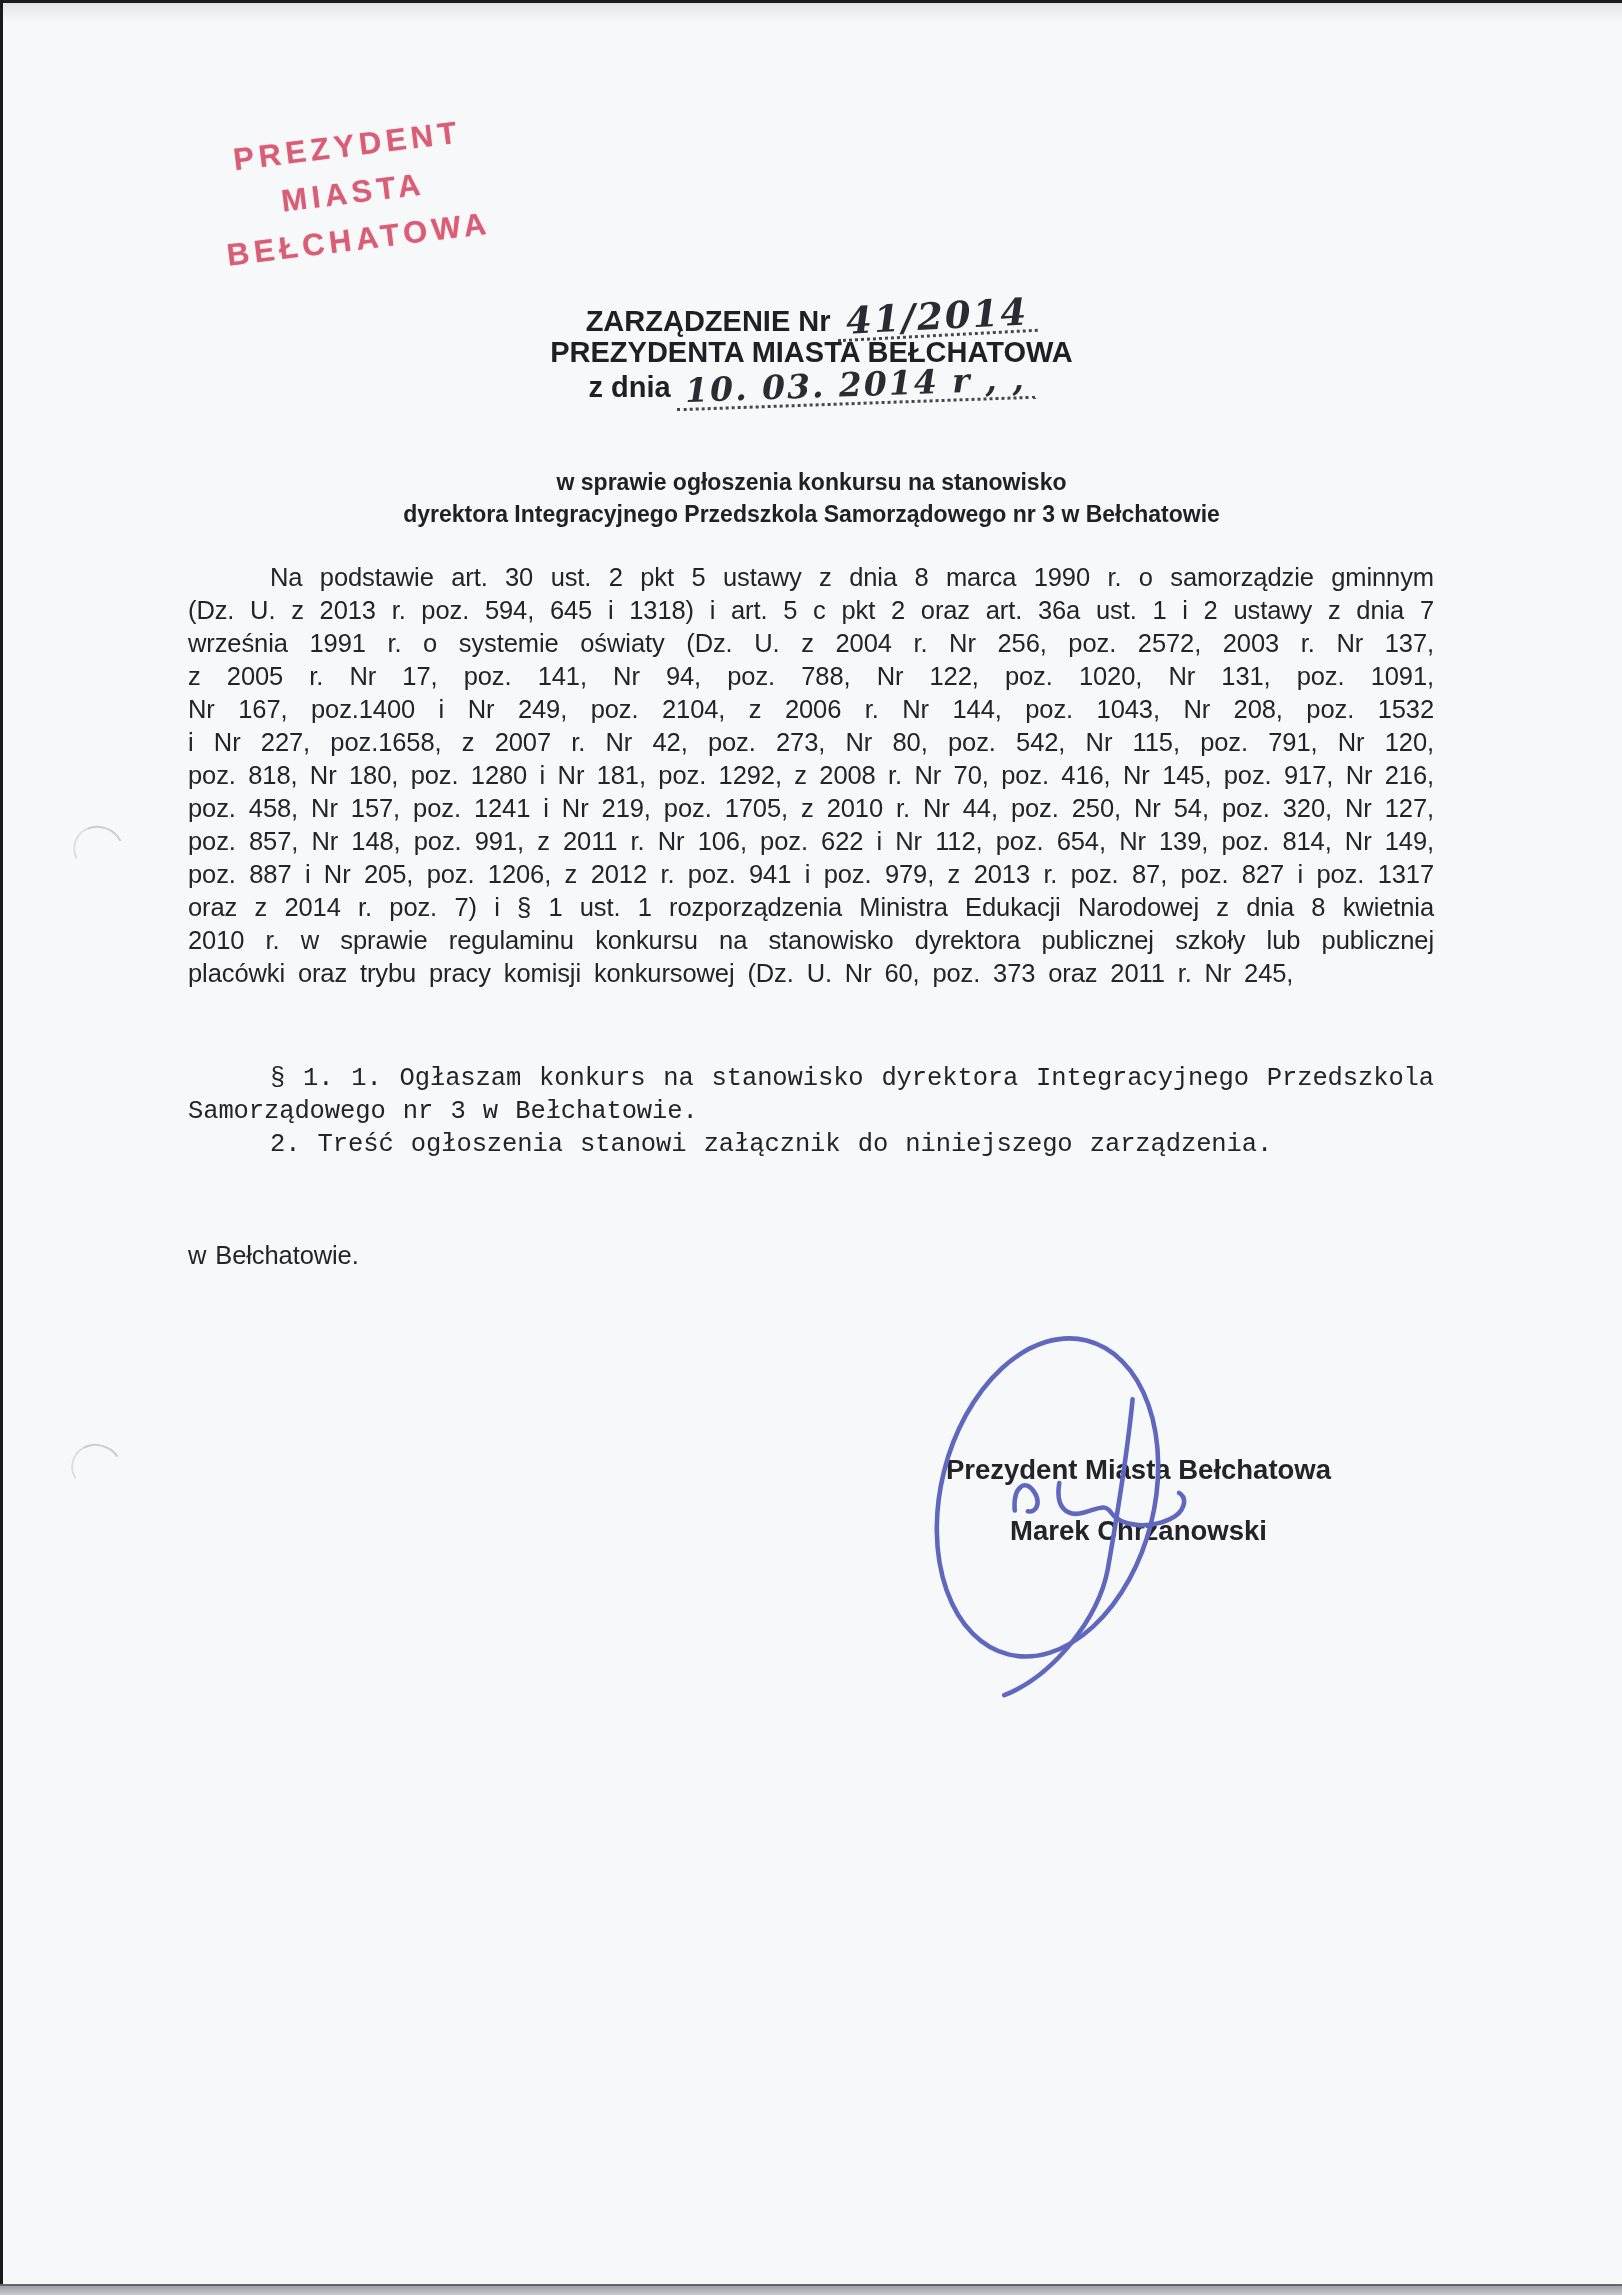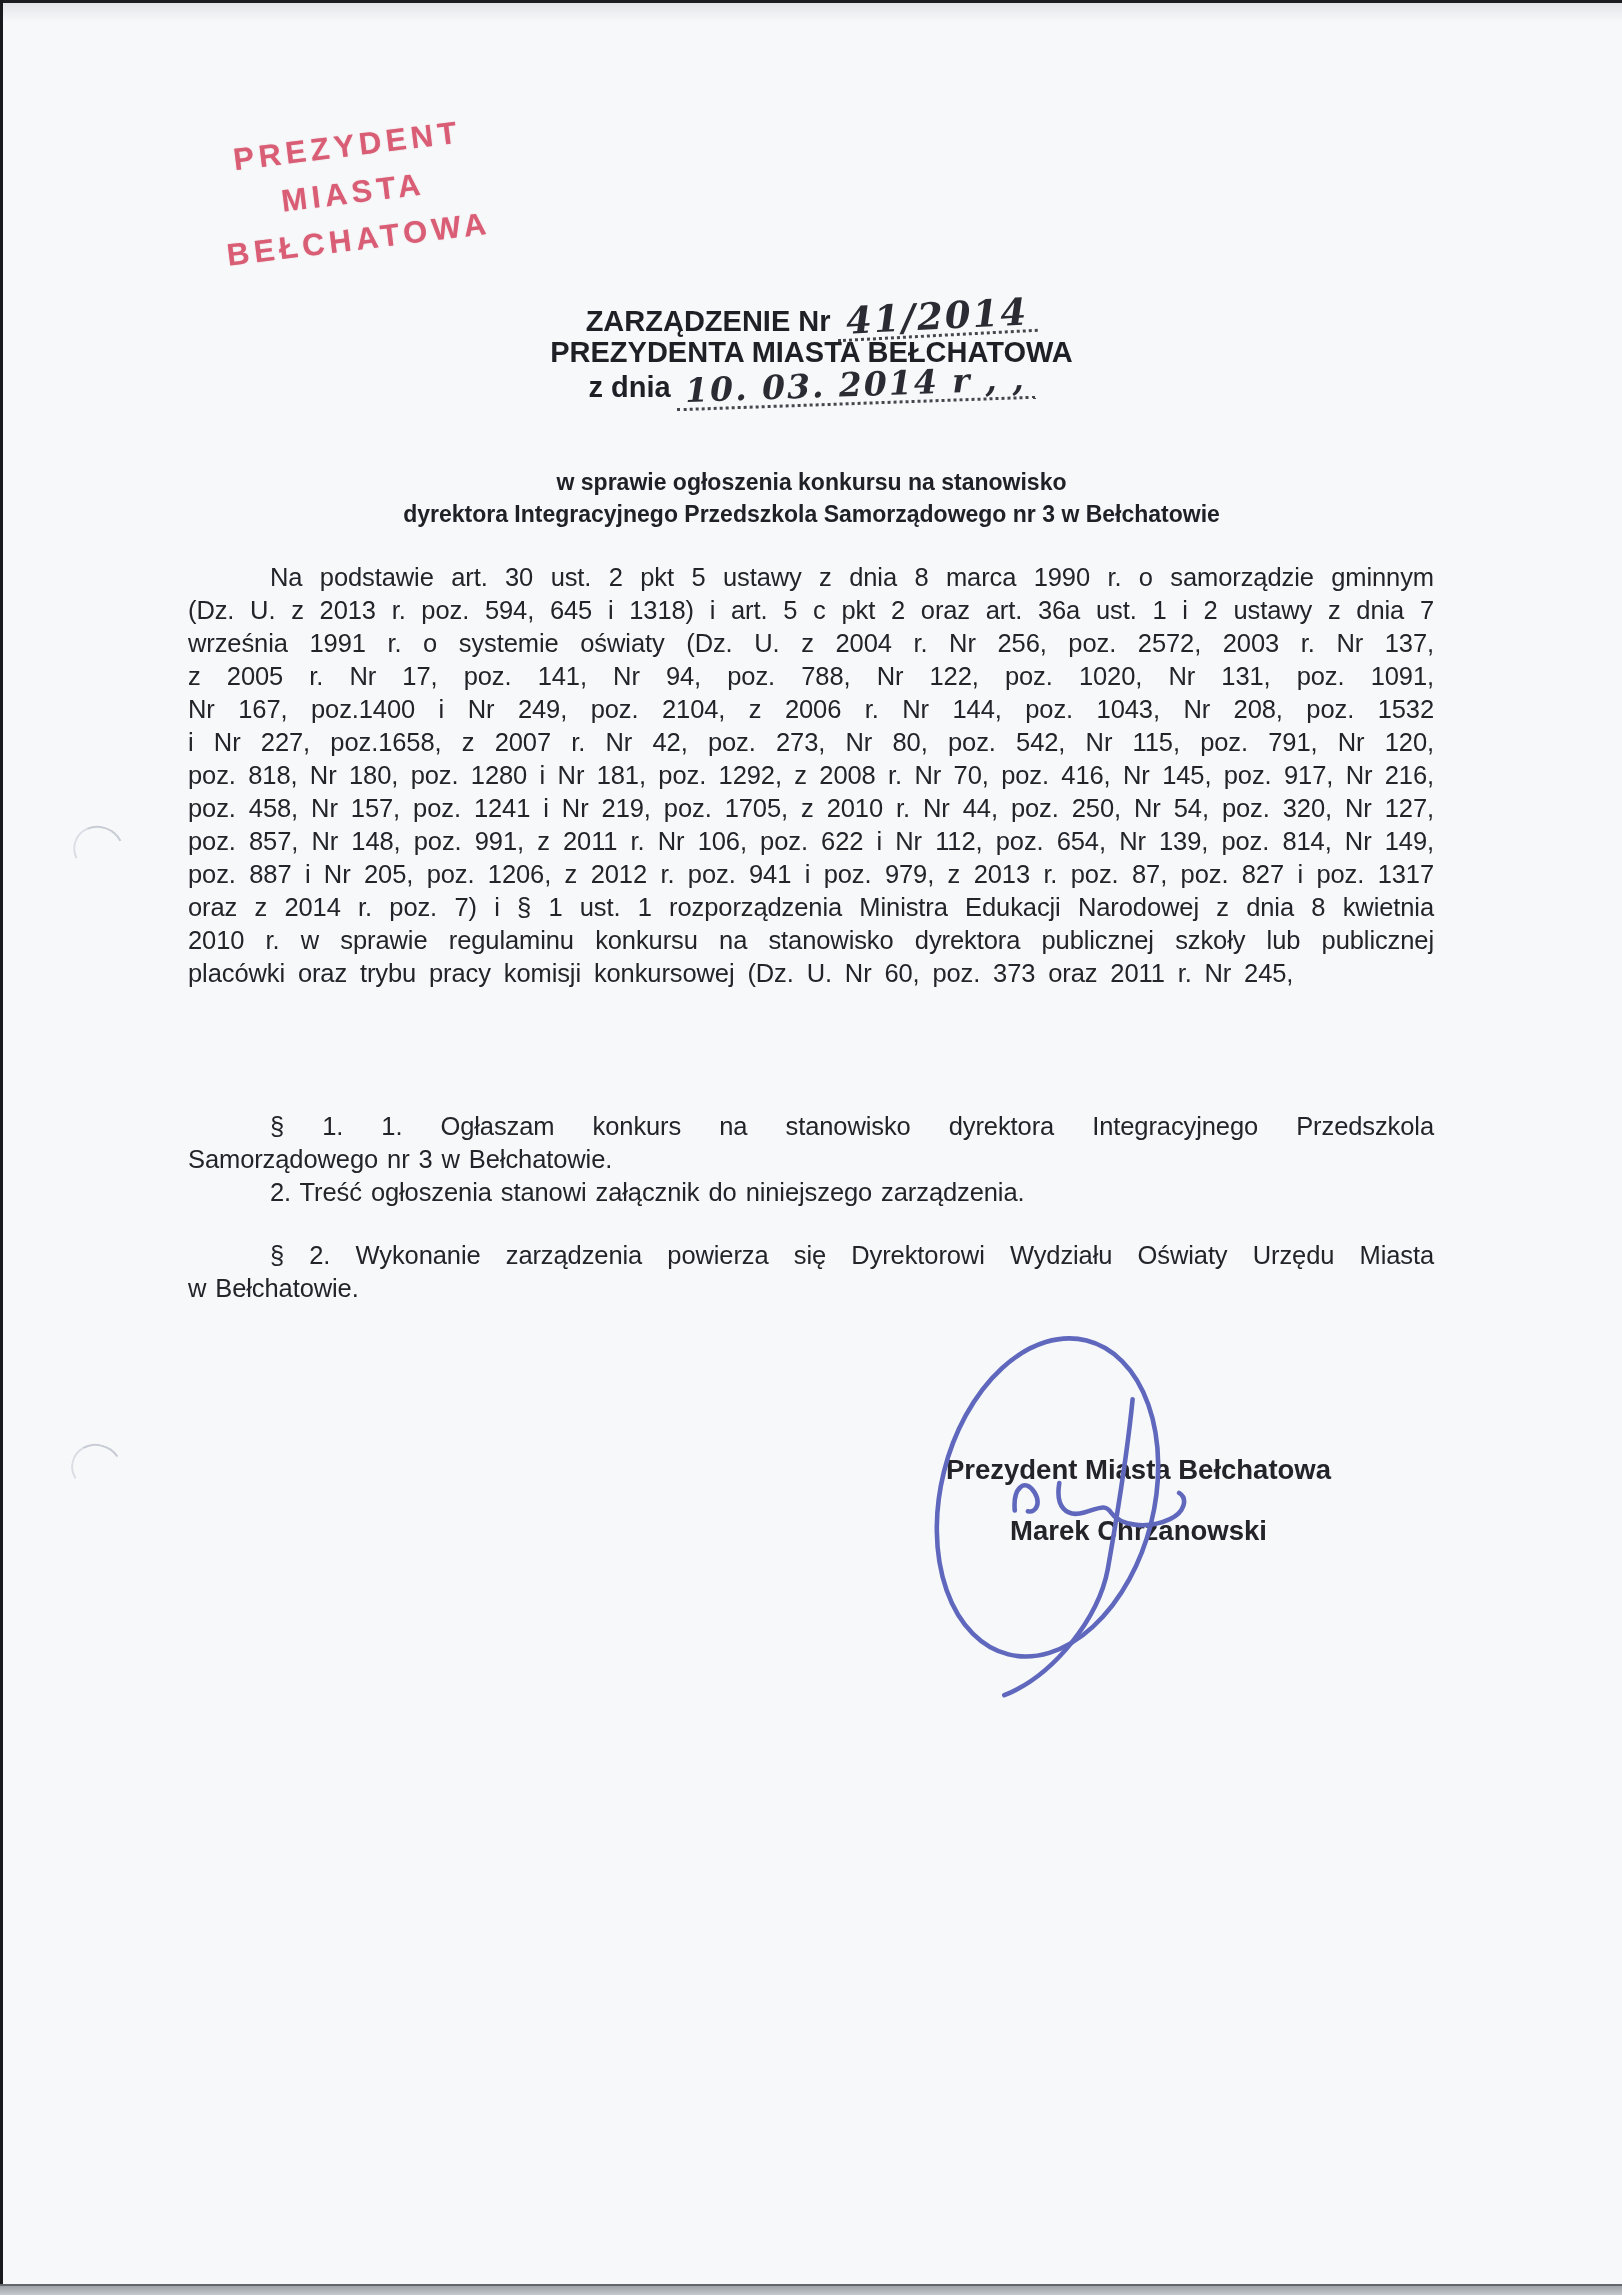--- a/index.html
+++ b/index.html
@@ -58,21 +58,21 @@
   
   .bodytext{font-size:25.5px;line-height:33px;letter-spacing:-0.1px;word-spacing:2px;color:#232329;}
   .legal{position:absolute;left:188px;top:561px;width:1246px;}
   .jline{text-align:justify;text-align-last:justify;}
   .pline{text-align:left;}
   .ind{text-indent:82px;}
   .legal .jline:first-child{text-indent:82px;}
   .legal .jline:last-child{text-align-last:left;word-spacing:5.9px;}
 
   .sec{position:absolute;left:188px;width:1246px;}
-  .sec1{top:1110px;}
+  .sec1{top:1062px;font-family:Liberation Mono, monospace;}
   .sec2{top:1239px;}
   .sec3{top:1328px;}
 
   
   .sig-role{position:absolute;left:916px;top:1454px;width:445px;text-align:center;
     font-weight:700;font-size:27.5px;color:#232329;}
   .sig-name{position:absolute;left:916px;top:1515px;width:445px;text-align:center;
     font-weight:700;font-size:27.5px;color:#232329;}
   .sig-svg{position:absolute;left:851px;top:1322px;width:393px;height:419px;
     color:var(--ink-blue,#5f68bd);pointer-events:none;}
@@ -126,21 +126,20 @@
       <div class="jline">placówki oraz trybu pracy komisji konkursowej (Dz. U. Nr 60, poz. 373 oraz 2011 r. Nr 245,</div>
     </div>
 
   <div class="sec sec1 bodytext">
     <div class="jline ind">§ 1. 1. Ogłaszam konkurs na stanowisko dyrektora Integracyjnego Przedszkola</div>
     <div class="pline">Samorządowego nr 3 w Bełchatowie.</div>
     <div class="pline ind">2. Treść ogłoszenia stanowi załącznik do niniejszego zarządzenia.</div>
   </div>
 
   <div class="sec sec2 bodytext">
-    <div class="jline ind">§ 2. Wykonanie zarządzenia powierza się Dyrektorowi Wydziału Oświaty Urzędu Miasta</div>
     <div class="pline">w Bełchatowie.</div>
   </div>
 
 
   <div class="sig-role">Prezydent Miasta Bełchatowa</div>
   <div class="sig-name">Marek Chrzanowski</div>
 
   <svg class="sig-svg" viewBox="0 0 600 640" xmlns="http://www.w3.org/2000/svg">
     <ellipse cx="300" cy="268" rx="163" ry="247" transform="rotate(14 300 268)"></ellipse>
     <path d="M 430 118 C 420 220, 402 320, 392 378 C 378 452, 310 540, 234 570"></path>

